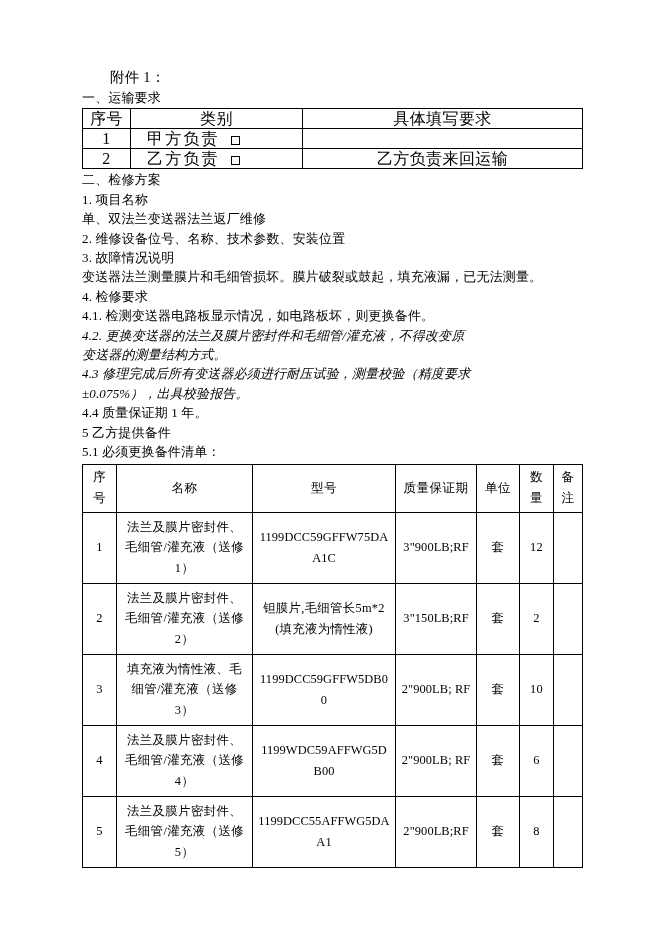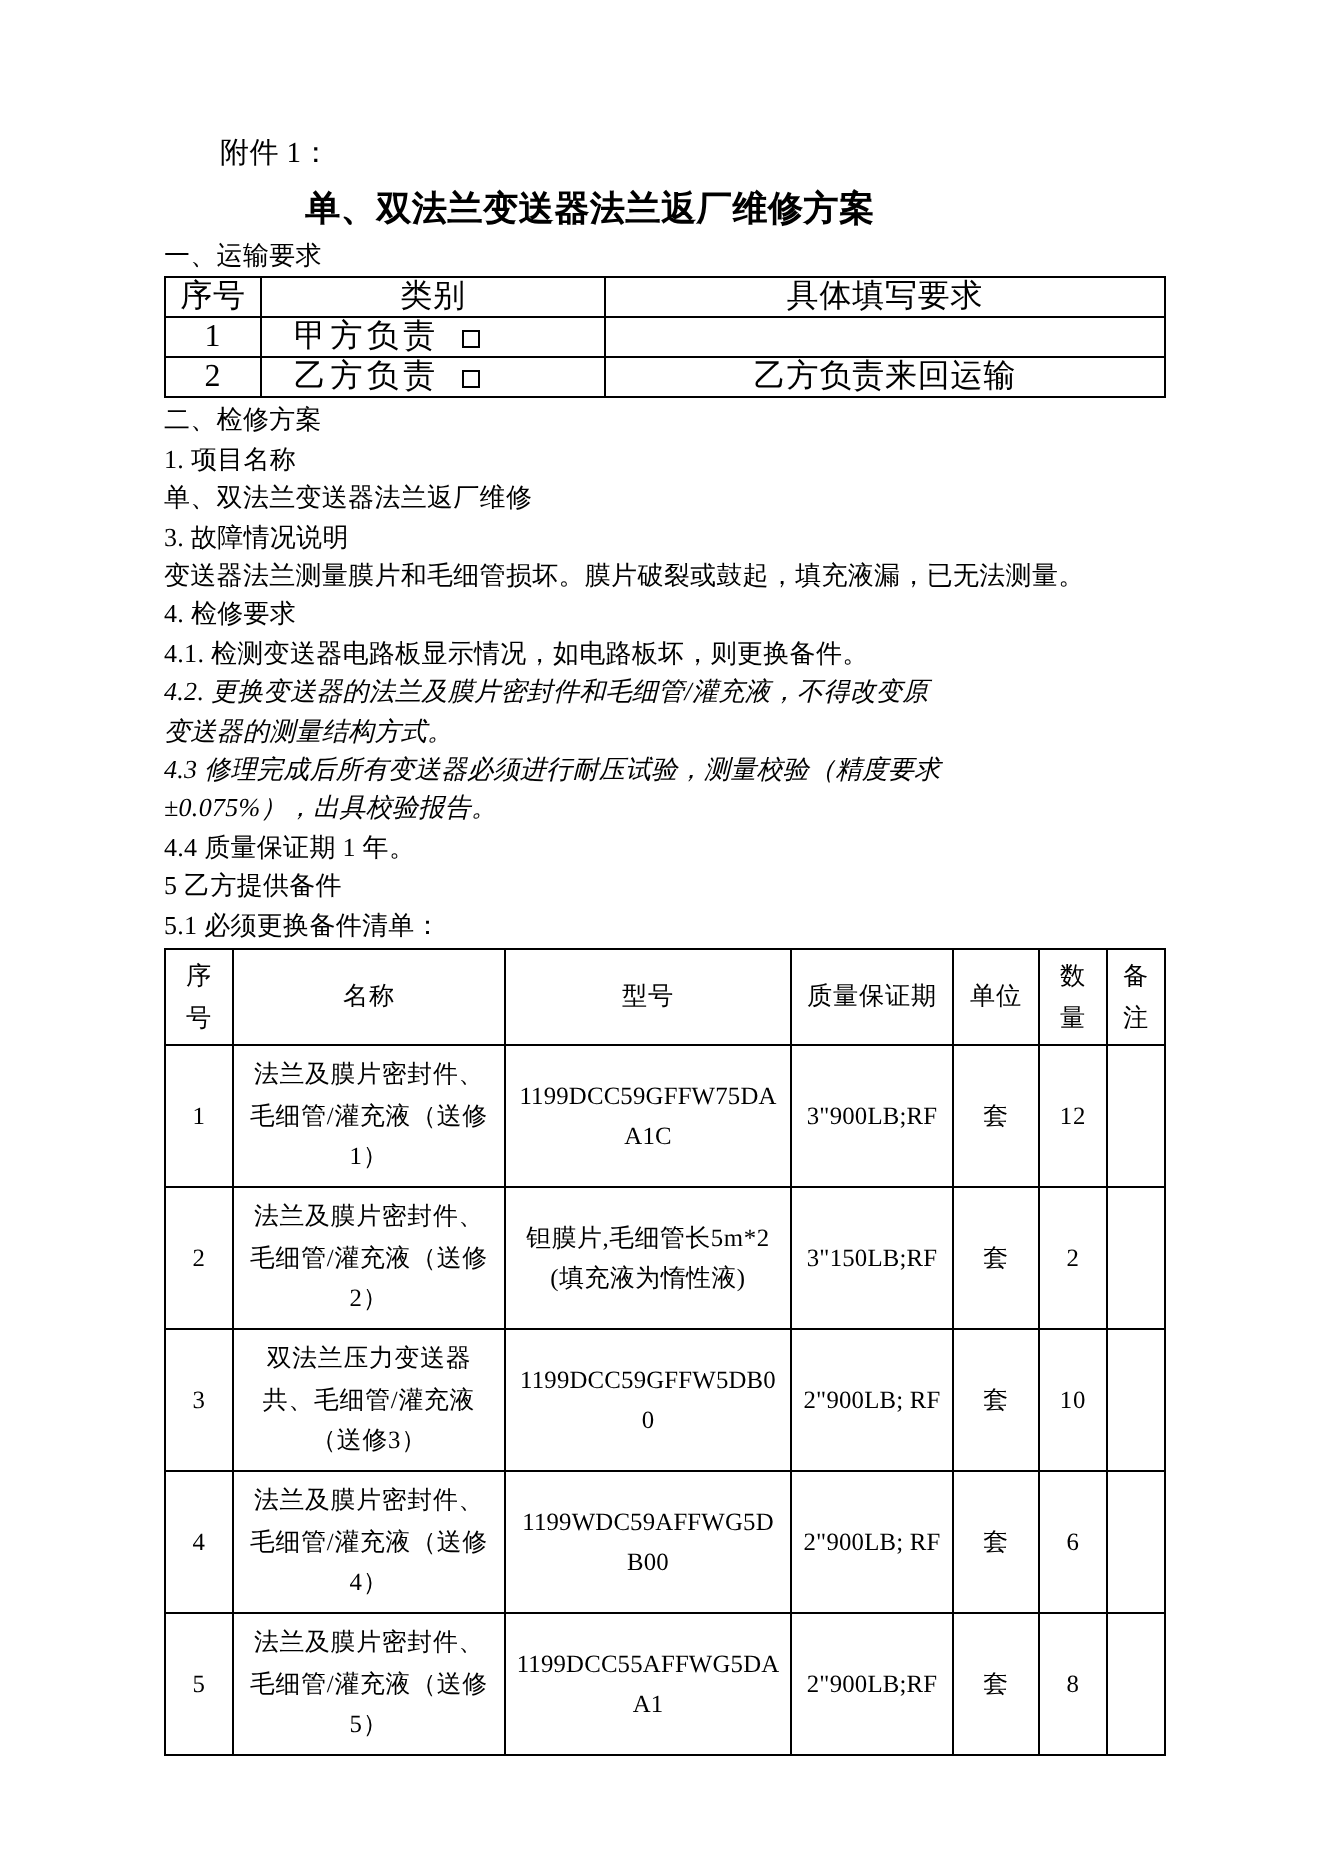--- a/index.html
+++ b/index.html
@@ -133,21 +133,20 @@
 </style>
 </head>
 <body>
 
 <div class="page">
 
   <div class="spacer-top"></div>
 
   <div class="attachment-line">附件 1：</div>
 
-  <div class="doc-title">单、双法兰变送器法兰返厂维修方案</div>
 
   <div class="section-heading">一、运输要求</div>
 
   <table class="table-transport">
     <colgroup>
       <col class="t1-col-seq">
         <col class="t1-col-cat">
         <col class="t1-col-req">
     </colgroup>
     <thead>
@@ -172,20 +171,21 @@
         </td>
         <td>乙方负责来回运输</td>
       </tr>
     </tbody>
   </table>
 
   <div class="section-heading">二、检修方案</div>
 
   <div class="body-line">1. 项目名称</div>
   <div class="body-line">单、双法兰变送器法兰返厂维修</div>
+  <div class="body-line">2. 维修设备位号、名称、技术参数、安装位置</div>
   <div class="body-line">3. 故障情况说明</div>
   <div class="body-line">变送器法兰测量膜片和毛细管损坏。膜片破裂或鼓起，填充液漏，已无法测量。</div>
   <div class="body-line">4. 检修要求</div>
   <div class="body-line">4.1. 检测变送器电路板显示情况，如电路板坏，则更换备件。</div>
   <div class="body-line wrap">4.2. 更换变送器的法兰及膜片密封件和毛细管/灌充液，不得改变原变送器的测量结构方式。</div>
   <div class="body-line wrap">4.3 修理完成后所有变送器必须进行耐压试验，测量校验（精度要求±0.075%），出具校验报告。</div>
   <div class="body-line">4.4 质量保证期 1 年。</div>
   <div class="body-line">5 乙方提供备件</div>
   <div class="body-line">5.1 必须更换备件清单：</div>
 
@@ -233,21 +233,21 @@
         <td>2</td>
         <td class="cell-name">法兰及膜片密封件、毛细管/灌充液（送修2）</td>
         <td class="cell-model cjk">钽膜片,毛细管长5m*2(填充液为惰性液)</td>
         <td class="cell-size">3"150LB;RF</td>
         <td>套</td>
         <td>2</td>
         <td></td>
       </tr>
       <tr>
         <td>3</td>
-        <td class="cell-name">双法兰压力变送器共、毛细管/灌充液（送修3）</td>
+        <td class="cell-name">填充液为惰性液、毛细管/灌充液（送修3）</td>
         <td class="cell-model">1199DCC59GFFW5DB00</td>
         <td class="cell-size">2"900LB; RF</td>
         <td>套</td>
         <td>10</td>
         <td></td>
       </tr>
       <tr>
         <td>4</td>
         <td class="cell-name">法兰及膜片密封件、毛细管/灌充液（送修4）</td>
         <td class="cell-model">1199WDC59AFFWG5DB00</td>

